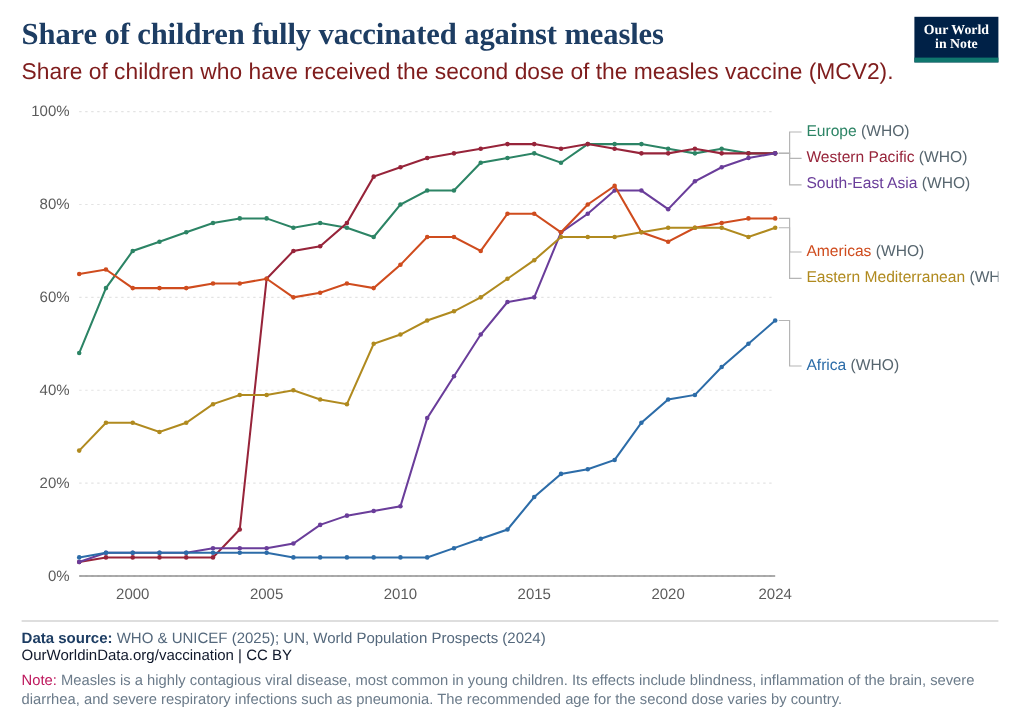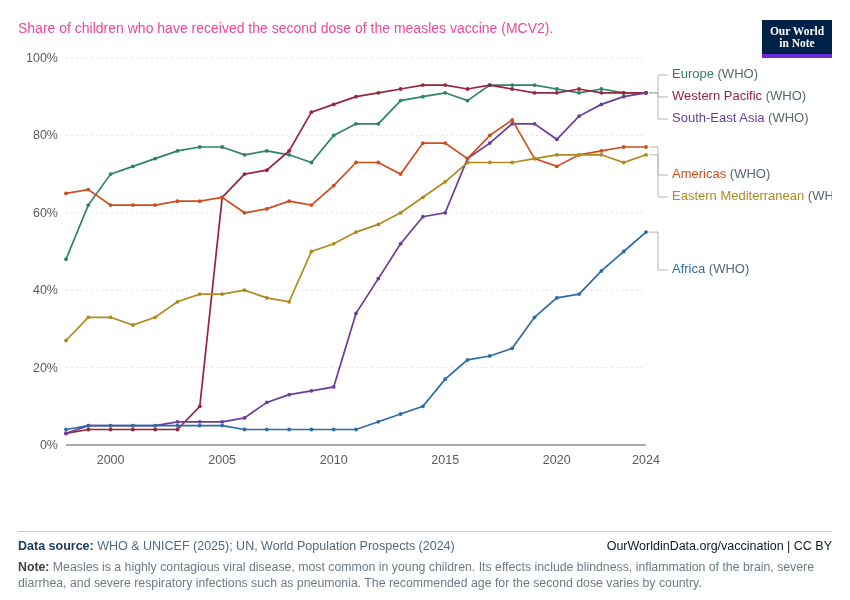--- a/index.html
+++ b/index.html
@@ -28,33 +28,33 @@
   .title {
     font-family: "Liberation Serif", serif;
     font-size: 25.5px;
     font-weight: 700;
     color: #1d3d63;
     letter-spacing: -0.1px;
     margin: 0;
     line-height: 1.15;
   }
   .subtitle {
-    font-size: 14px;
-    color: #ec4899;
+    font-size: 19px;
+    color: #7f1d1d;
     margin: 6px 0 0 0;
     line-height: 1.25;
   }
   .owid-logo {
     position: absolute;
     top: 0px;
     right: 0px;
     width: 70px;
     height: 38px;
     background: #002147;
-    border-bottom: 4px solid #6d28d9;
+    border-bottom: 4px solid #0f766e;
     box-sizing: border-box;
     color: #ffffff;
     font-family: "Liberation Serif", serif;
     font-weight: 700;
     font-size: 11.5px;
     line-height: 1.05;
     text-align: center;
     padding-top: 5px;
   }
   
@@ -117,45 +117,47 @@
   .footer-rule {
     border-top: 1px solid #c9c9c9;
     margin-bottom: 7px;
   }
   .footer-row {
     display: flex;
     justify-content: space-between;
     align-items: flex-start;
     font-size: 12.5px;
     color: #54687c;
+    flex-direction: column;
   }
   .footer-row .src strong {
     color: #1d3d63;
     font-weight: 700;
   }
   .footer-right {
     color: #0f172a;
   }
   .note {
     margin-top: 6px;
     font-size: 12.3px;
     color: #6b7b8a;
     line-height: 1.35;
   }
   .note strong {
-    color: #404040;
-    font-weight: 700;
+    color: #be185d;
+    font-weight: 400;
   }
 </style>
 </head>
 <body>
 
 <div id="root">
 
   <div class="header">
+    <h1 class="title">Share of children fully vaccinated against measles</h1>
     <p class="subtitle">Share of children who have received the second dose of the measles vaccine (MCV2).</p>
     <div class="owid-logo">
       <div>Our World</div>
       <div>in Note</div>
     </div>
   </div>
 
   <div class="chart-wrap">
     <svg class="plot" id="plot-svg" width="814" height="425" viewBox="0 0 814 425">
         <line x1="48" x2="628" y1="395" y2="395" class="grid-line"></line>

